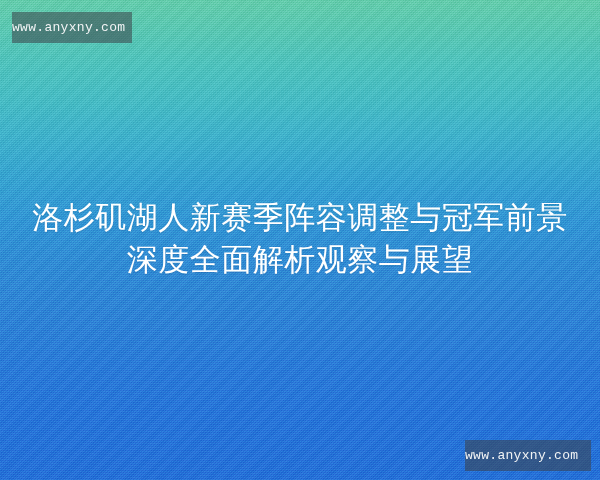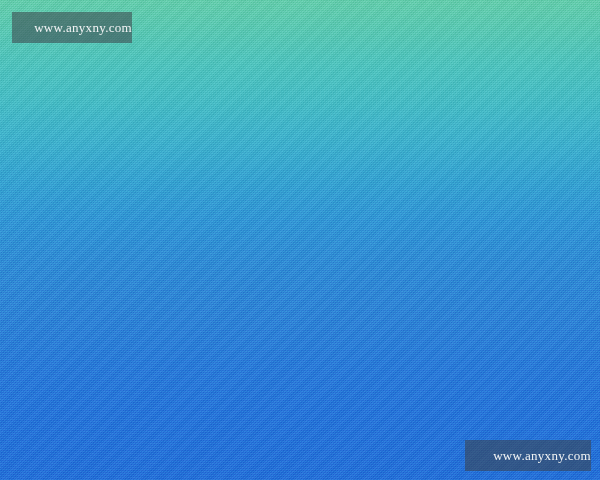--- a/index.html
+++ b/index.html
@@ -65,27 +65,27 @@
       repeating-radial-gradient(circle at 30% 20%,
         rgba(255,255,255,0.30) 0px, rgba(255,255,255,0.30) 1px,
         rgba(0,0,0,0.0) 1px, rgba(0,0,0,0.0) 4px);
   }
 
   
   .watermark {
     position: absolute;
     display: flex;
     align-items: center;
-    justify-content: flex-end;
+    justify-content: flex-start;
     background: rgba(60, 66, 72, 0.55);
     color: #f2f4f5;
     font-size: 13px;
     letter-spacing: 0.3px;
     white-space: nowrap;
-    font-family: Liberation Serif, serif;
+    font-family: Liberation Mono, monospace;
   }
   #watermark-top {
     left: 12px;
     top: 12px;
     width: 120px;
     height: 31px;
   }
   #watermark-bottom {
     left: 465px;
     top: 440px;
@@ -116,18 +116,21 @@
 
 <div id="cover">
 
   <div id="grain"></div>
   <div id="grain2"></div>
 
   <div class="watermark" id="watermark-top">
     <span>www.anyxny.com</span>
   </div>
 
+  <div id="headline">
+    <span>洛杉矶湖人新赛季阵容调整与冠军前景深度全面解析观察与展望</span>
+  </div>
 
   <div class="watermark" id="watermark-bottom">
     <span>www.anyxny.com</span>
   </div>
 
 </div>
 
 </body></html>

